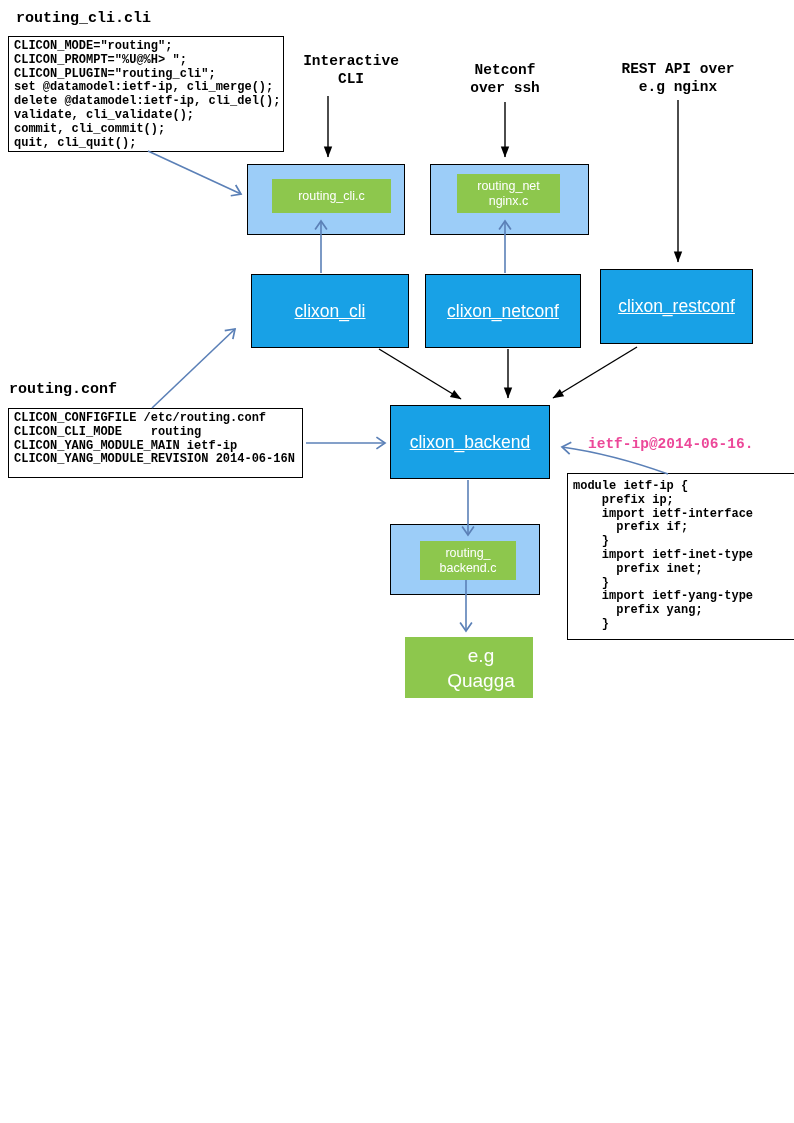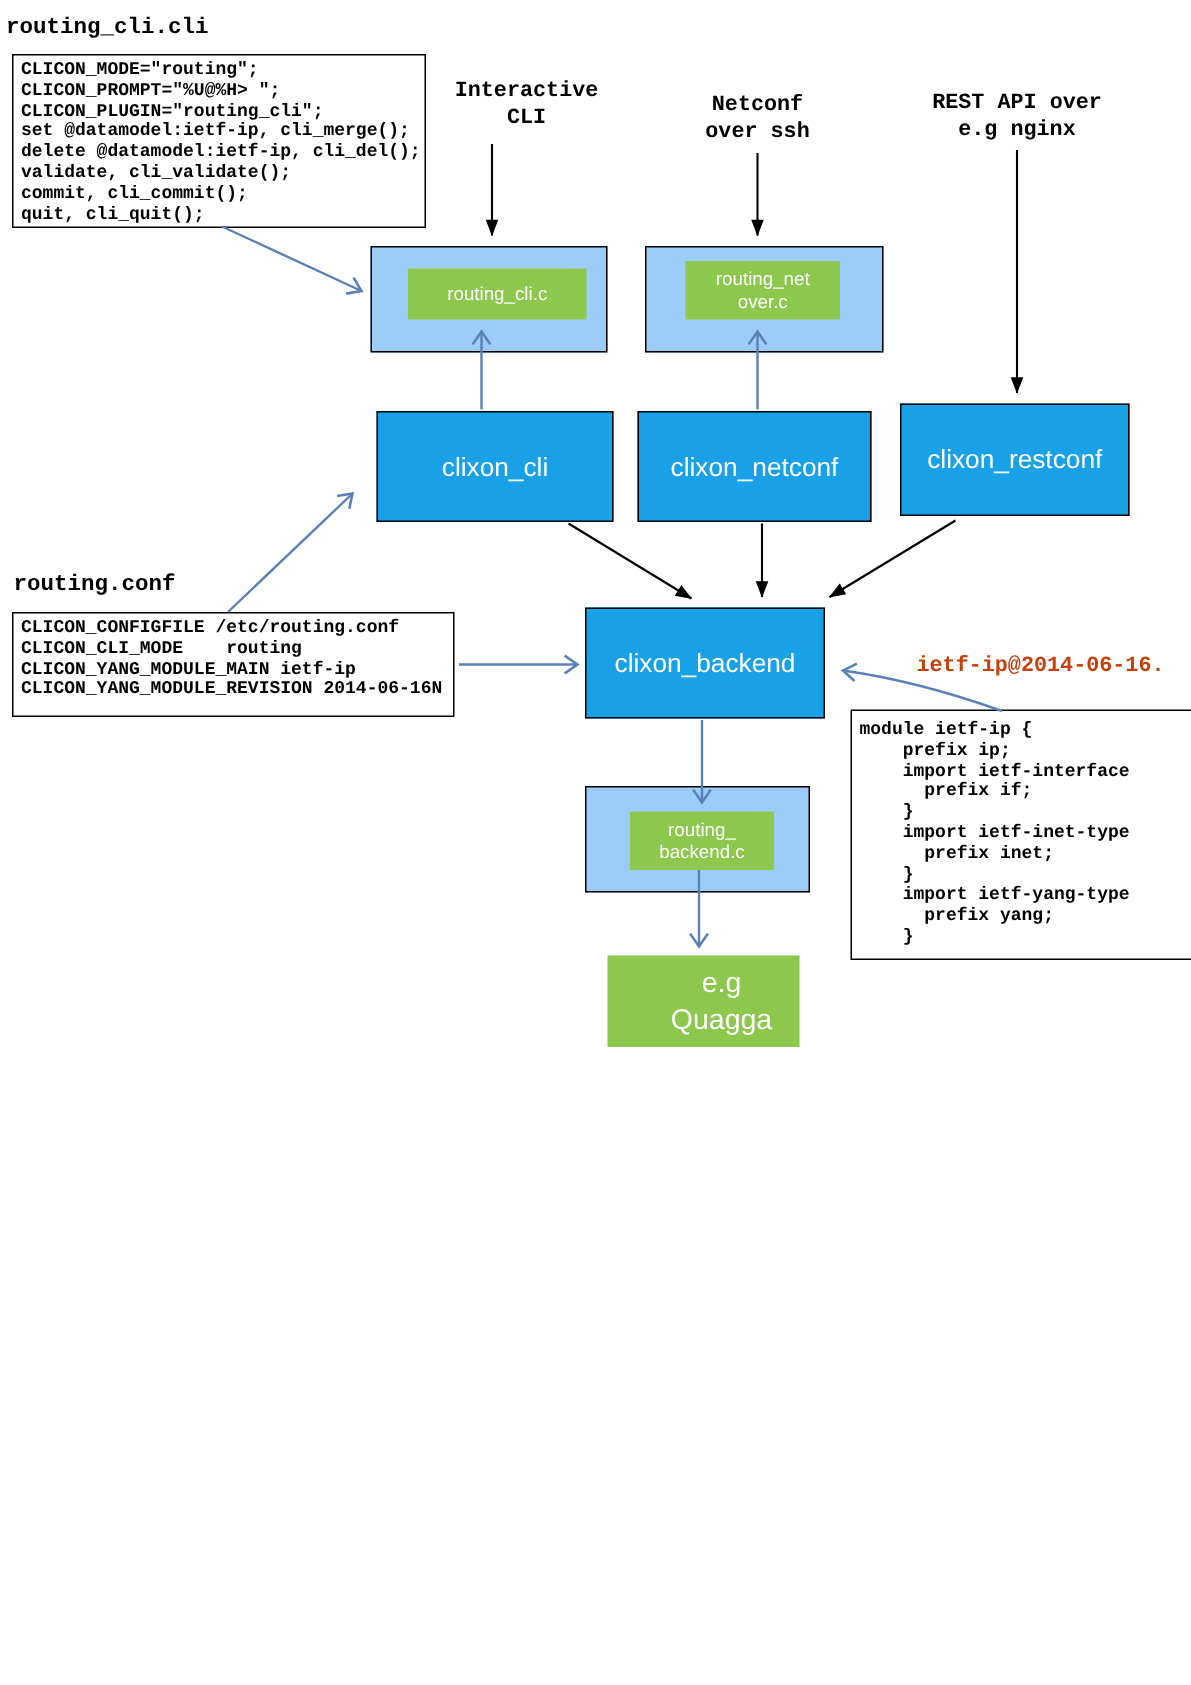--- a/index.html
+++ b/index.html
@@ -12,34 +12,34 @@
            padding:3px 5px;color:#000;overflow:hidden;}
   .entry-label{position:absolute;font:bold 14.5px "Liberation Mono",monospace;line-height:17.5px;
                text-align:center;white-space:pre;color:#000;}
   .hostbox{position:absolute;box-sizing:border-box;background:var(--light-blue,#9CCDF8);
            border:1.5px solid #000;}
   .plugin{position:absolute;box-sizing:border-box;background:var(--green,#8DC74D);color:#fff;
           font:12.5px "Liberation Sans",sans-serif;line-height:15px;display:flex;
           align-items:center;justify-content:center;text-align:center;white-space:pre;}
   .daemon{position:absolute;box-sizing:border-box;background:var(--bright-blue,#18A1E6);
           border:1.5px solid #000;color:#fff;font:17.5px "Liberation Sans",sans-serif;
-          display:flex;align-items:center;justify-content:center;text-align:center;white-space:pre;}
+          display:flex;align-items:center;justify-content:center;text-align:center;white-space:pre;text-decoration:underline;}
   .external{position:absolute;box-sizing:border-box;background:var(--green,#8DC74D);color:#fff;
             font:19px "Liberation Sans",sans-serif;line-height:25px;display:flex;align-items:center;
             justify-content:center;text-align:center;white-space:pre;padding-left:24px;}
-  .yang-label{position:absolute;font:bold 14.5px "Liberation Mono",monospace;color:#c2410c;white-space:pre;margin-left:23px;}
+  .yang-label{position:absolute;font:bold 14.5px "Liberation Mono",monospace;color:#ec4899;white-space:pre;}
 
   #arrows{position:absolute;left:0;top:0;width:794px;height:1123px;pointer-events:none;z-index:5;}
   .arr-black{stroke:#000;stroke-width:1.4;fill:none;}
   .arr-blue{stroke:var(--arrow-blue,#5B80B7);stroke-width:1.6;fill:none;}
   .mk-black{fill:#000;stroke:none;}
   .mk-blue{fill:none;stroke:var(--arrow-blue,#5B80B7);stroke-width:1.6;}
 
   
-  #title-cli{left:4px;top:10px;}
+  #title-cli{left:16px;top:10px;}
   #codebox-cli{left:8px;top:36px;width:276px;height:116px;}
   #label-interactive{left:291px;top:53px;width:120px;}
   #label-netconf{left:445px;top:62px;width:120px;}
   #label-rest{left:598px;top:61px;width:160px;}
   #hostbox-cli{left:247px;top:164px;width:158px;height:71px;}
   #plugin-cli{left:272px;top:179px;width:119px;height:34px;}
   #hostbox-netconf{left:430px;top:164px;width:159px;height:71px;}
   #plugin-netconf{left:457px;top:174px;width:103px;height:39px;}
   #daemon-cli{left:251px;top:274px;width:158px;height:74px;}
   #daemon-netconf{left:425px;top:274px;width:156px;height:74px;}
@@ -73,21 +73,21 @@
   <div class="entry-label" id="label-rest">REST API over
 e.g nginx</div>
   <div class="entry-label" id="label-netconf">Netconf
 over ssh</div>
 
   <div class="hostbox" id="hostbox-cli"></div>
   <div class="plugin" id="plugin-cli">routing_cli.c</div>
 
   <div class="hostbox" id="hostbox-netconf"></div>
   <div class="plugin" id="plugin-netconf">routing_net
-over.c</div>
+nginx.c</div>
 
   <div class="daemon" id="daemon-cli">clixon_cli</div>
   <div class="daemon" id="daemon-netconf">clixon_netconf</div>
   <div class="daemon" id="daemon-backend">clixon_backend</div>
   <div class="daemon" id="daemon-restconf">clixon_restconf</div>
 
   <div class="file-title" id="title-conf">routing.conf</div>
   <div class="codebox" id="codebox-conf">CLICON_CONFIGFILE /etc/routing.conf
 CLICON_CLI_MODE    routing
 CLICON_YANG_MODULE_MAIN ietf-ip

